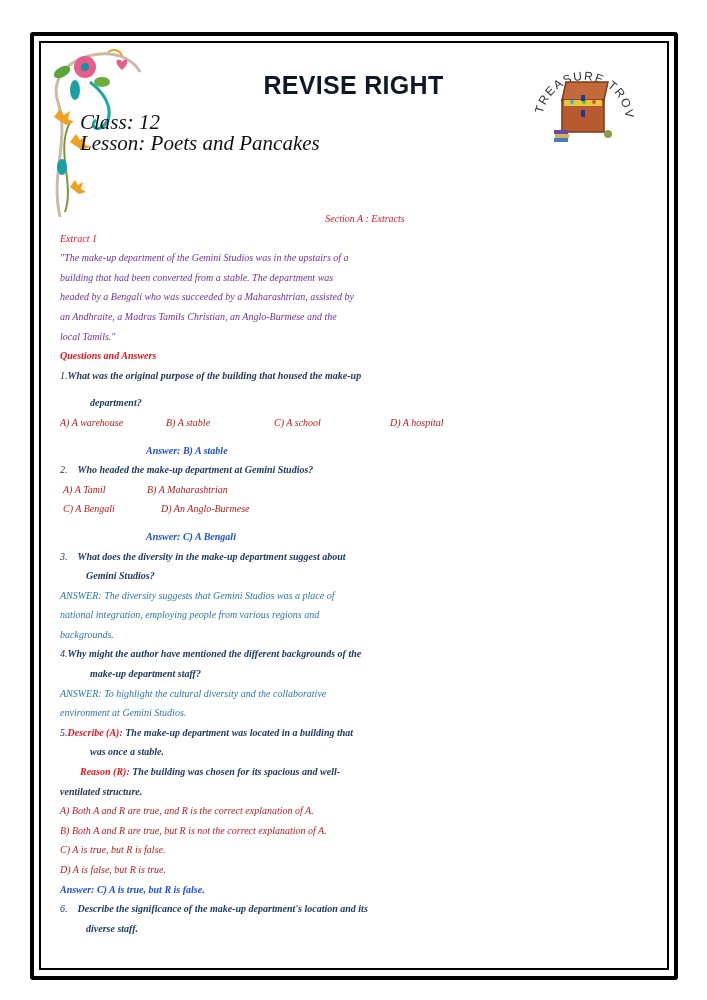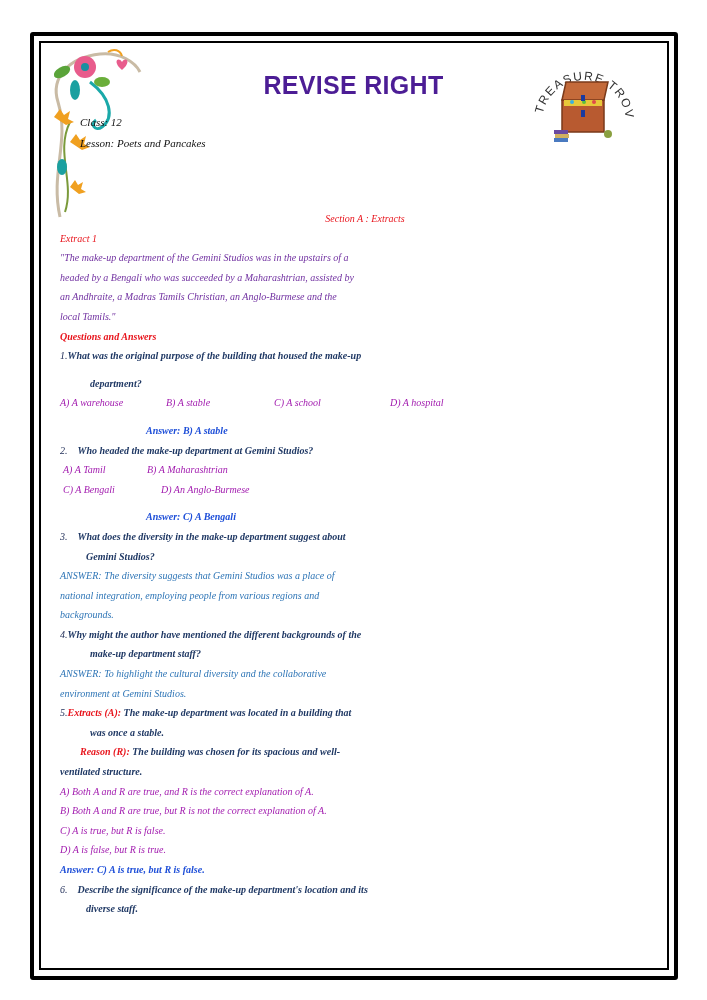--- a/index.html
+++ b/index.html
@@ -6,34 +6,34 @@
   body { width: 707px; height: 1000px; position: relative; overflow: hidden;
          font-family: "DejaVu Serif", serif; }
   .frame-outer { position: absolute; left: 30px; top: 32px; width: 648px; height: 948px;
                  border: 4px solid #000; border-radius: 3px; box-sizing: border-box; }
   .frame-inner { position: absolute; left: 39px; top: 41px; width: 630px; height: 929px;
                  border: 2px solid #000; box-sizing: border-box; }
   .ornament { position: absolute; left: 40px; top: 42px; width: 110px; height: 180px; }
   .logo { position: absolute; left: 528px; top: 50px; width: 110px; height: 100px; }
   .title { position: absolute; left: 0; width: 707px; top: 71px; text-align: center;
            font-family: "Liberation Sans", sans-serif; font-weight: bold; font-size: 25px;
-           color: #4c1d95; letter-spacing: 0.3px; }
+           color: #0f172a; letter-spacing: 0.3px; }
   .meta { position: absolute; left: 80px; top: 112px; font-style: italic;
-          font-family: "Liberation Serif", serif; font-size: 11px; color: #111; line-height: 21px; }
+          font-family: "Liberation Serif", serif; font-size: 21px; color: #111; line-height: 21px; }
   .content { position: absolute; left: 60px; top: 209px; width: 610px;
              font-family: Liberation Serif, serif; font-style: italic; font-size: 10px;
              line-height: 19.6px; }
   .line { white-space: nowrap; }
   .center { text-align: center; }
   .red { color: #e8141c; }
   .purple { color: #7030a0; }
   .navy { color: #1f3864; font-weight: bold; }
   .blue { color: #1d4ed8; font-weight: bold; }
   .blue-plain { color: #2e75b6; }
-  .opt { color: #a21caf; }
+  .opt { color: #b91c1c; }
   .ind2 { padding-left: 86px; margin-top: 8px; }
   .qnum { color: #1c2a55; font-weight: normal; }
   .opts-row span { display: inline-block; }
 </style>
 </head>
 <body>
 
 <div class="frame-outer"></div>
 <div class="frame-inner"></div>
 
@@ -80,20 +80,21 @@
 <div class="meta">
   <div>Class: 12</div>
   <div>Lesson: Poets and Pancakes</div>
 </div>
 
 <div class="content">
   <div class="line center red">Section A : Extracts</div>
   <div class="line red">Extract 1</div>
   <div>
     <div class="line purple">"The make-up department of the Gemini Studios was in the upstairs of a</div>
+    <div class="line purple">building that had been converted from a stable. The department was</div>
     <div class="line purple">headed by a Bengali who was succeeded by a Maharashtrian, assisted by</div>
     <div class="line purple">an Andhraite, a Madras Tamils Christian, an Anglo-Burmese and the</div>
     <div class="line purple">local Tamils."</div>
   </div>
   <div class="line red" style="font-weight:bold">Questions and Answers</div>
 
   <div>
     <div class="line navy"><span class="qnum">1.</span><span>What was the original purpose of the building that housed the make-up</span></div>
     <div class="line navy ind2" style="padding-left:30px">department?</div>
     <div class="line opt opts-row">
@@ -122,21 +123,21 @@
   </div>
 
   <div>
     <div class="line navy"><span class="qnum">4.</span><span>Why might the author have mentioned the different backgrounds of the</span></div>
     <div class="line navy" style="padding-left:30px">make-up department staff?</div>
     <div class="line blue-plain">ANSWER: To highlight the cultural diversity and the collaborative</div>
     <div class="line blue-plain">environment at Gemini Studios.</div>
   </div>
 
   <div>
-    <div class="line navy"><span class="qnum">5.</span><span class="red">Extracts (A):</span> <span>The make-up department was located in a building that</span></div>
+    <div class="line navy"><span class="qnum">5.</span><span class="red">Describe (A):</span> <span>The make-up department was located in a building that</span></div>
     <div class="line navy" style="padding-left:30px">was once a stable.</div>
     <div class="line navy" style="padding-left:20px"><span class="red">Reason (R):</span> <span>The building was chosen for its spacious and well-</span></div>
     <div class="line navy">ventilated structure.</div>
     <div class="line opt">A) Both A and R are true, and R is the correct explanation of A.</div>
     <div class="line opt">B) Both A and R are true, but R is not the correct explanation of A.</div>
     <div class="line opt">C) A is true, but R is false.</div>
     <div class="line opt">D) A is false, but R is true.</div>
     <div class="line blue">Answer: C) A is true, but R is false.</div>
   </div>
 

